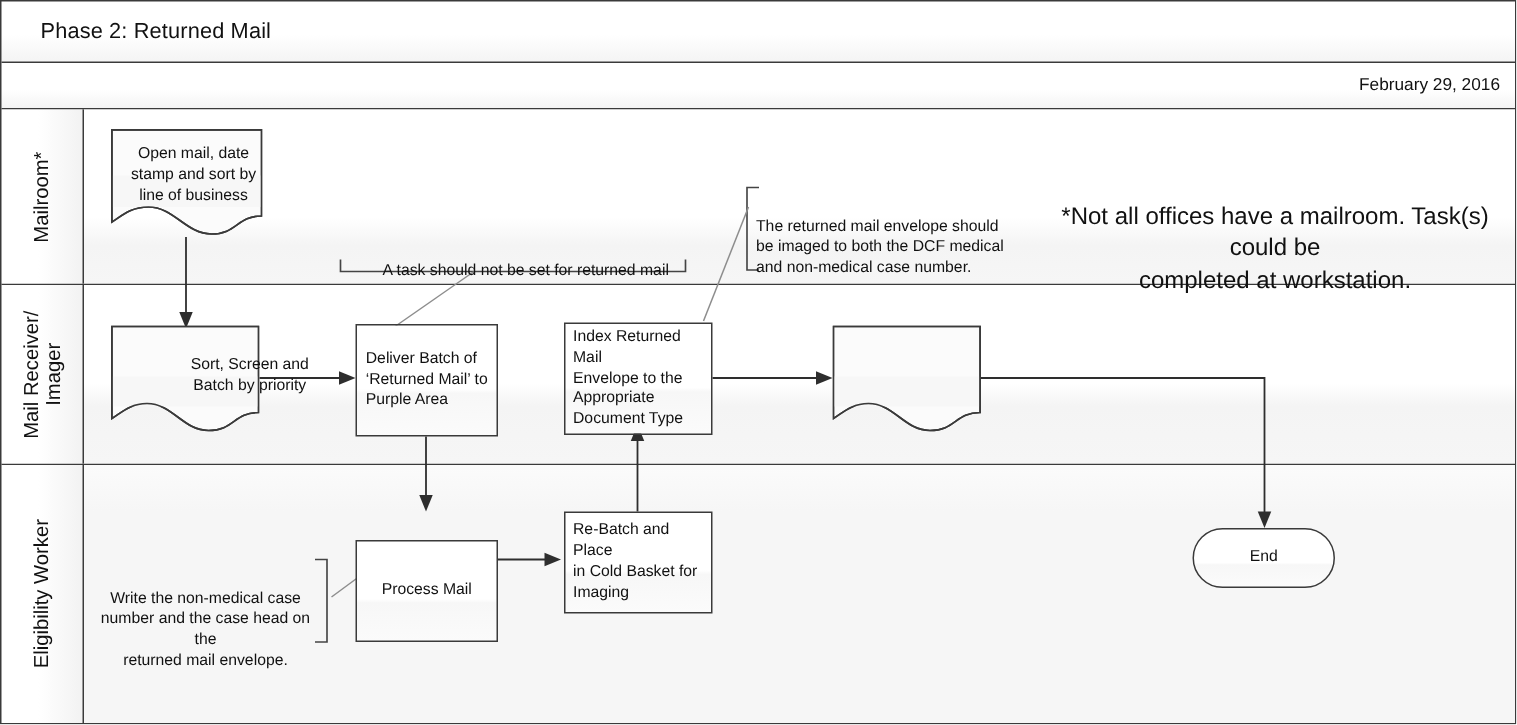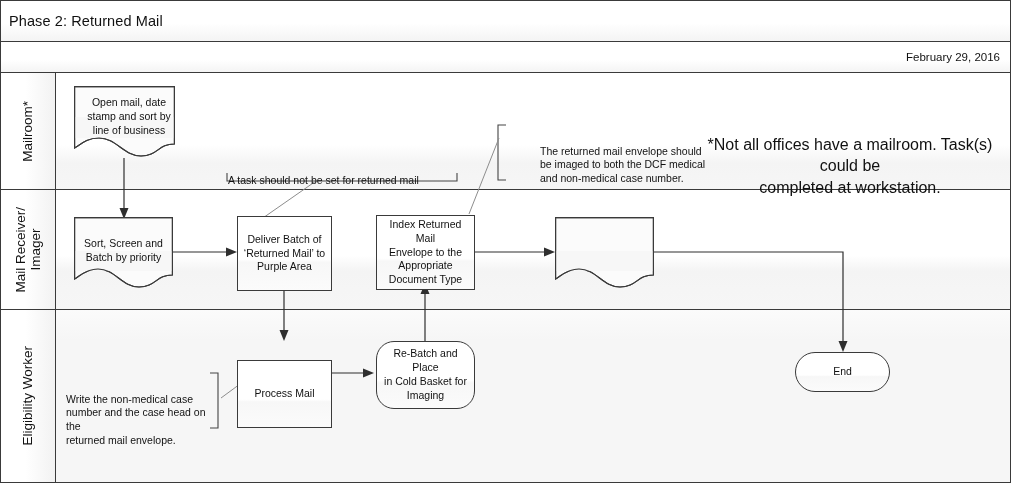--- a/index.html
+++ b/index.html
@@ -33,21 +33,21 @@
     position: absolute;
     left: 1px; top: 1px;
     width: 1009px; height: 41px;
     background: linear-gradient(to bottom, #ffffff 0%, #ffffff 55%, #f4f4f4 100%);
     border-bottom: 1px solid #3a3a3a;
     box-sizing: border-box;
     display: flex;
     align-items: center;
   }
   .title-text {
-    padding-left: 8px;
+    padding-left: 26px;
     font-size: 14.5px;
     color: #111;
     letter-spacing: 0.1px;
   }
   .date-band {
     position: absolute;
     left: 1px; top: 42px;
     width: 1009px; height: 31px;
     background: linear-gradient(to bottom, #ffffff 0%, #ffffff 60%, #f4f4f4 100%);
     border-bottom: 1px solid #3a3a3a;
@@ -101,21 +101,21 @@
   .lane-bg-b { background: linear-gradient(to bottom, #ffffff 0%, #ffffff 55%, #f4f4f4 68%, #f6f6f6 100%); }
   .lane-bg-c { background: linear-gradient(to bottom, #fbfbfb 0%, #f6f6f6 18%, #f6f6f6 100%); }
 
   
   .node {
     position: absolute;
     box-sizing: border-box;
     display: flex;
     align-items: center;
     justify-content: center;
-    text-align: center;
+    text-align: left;
     font-size: 10.5px;
     line-height: 1.32;
     color: #111;
     z-index: 5;
   }
   .node.proc {
     border: 1px solid #3a3a3a;
     background: linear-gradient(to bottom, #ffffff 0%, #ffffff 58%, #f7f7f7 62%, #fbfbfb 100%);
   }
   .node.term {
@@ -152,22 +152,22 @@
 
   
   .annot {
     position: absolute;
     font-size: 10.5px;
     line-height: 1.3;
     color: #111;
     z-index: 6;
     white-space: pre-line;
   }
-  .annot.center { }
-  .annot.left { text-align: left; margin-left: 36px; }
+  .annot.center { text-align: center; }
+  .annot.left { text-align: left; }
   .footnote {
     position: absolute;
     font-size: 16px;
     line-height: 1.35;
     color: #111;
     text-align: center;
     z-index: 6;
     white-space: pre-line;
   }
   .bracket { position: absolute; z-index: 4; }
@@ -258,21 +258,21 @@
 stamp and sort by
 line of business</div>
   </div>
 
   <div class="doc-wrap" style="left:74px; top:217px; width:99px; height:72px;">
     <svg width="99" height="72" viewBox="0 0 99 72">
       <path d="M0.6,0.6 L98.4,0.6 L98.4,58 C82,58 82,70 65,70 C48,70 41,52 24,52 C12,52 6,59 0.6,62 Z" fill="#fbfbfb" stroke="#3a3a3a" stroke-width="1.1"></path>
       <rect x="1.2" y="34" width="96.6" height="20" fill="#f6f6f6" opacity="0.85"></rect>
       <path d="M0.6,0.6 L98.4,0.6 L98.4,58 C82,58 82,70 65,70 C48,70 41,52 24,52 C12,52 6,59 0.6,62 Z" fill="none" stroke="#3a3a3a" stroke-width="1.1"></path>
     </svg>
-    <div class="doc-text" style="top:20px;">Sort, Screen and
+    <div class="doc-text" style="top:20px;margin-left:43px;">Sort, Screen and
 Batch by priority</div>
   </div>
 
   <div class="node proc" style="left:237px; top:216px; width:95px; height:75px;">
     <span class="node-text">Deliver Batch of
 ‘Returned Mail’ to
 Purple Area</span>
   </div>
 
   <div class="node proc" style="left:376px; top:215px; width:99px; height:75px;">
@@ -287,21 +287,21 @@
       <path d="M0.6,0.6 L98.4,0.6 L98.4,58 C82,58 82,70 65,70 C48,70 41,52 24,52 C12,52 6,59 0.6,62 Z" fill="#fbfbfb" stroke="#3a3a3a" stroke-width="1.1"></path>
       <rect x="1.2" y="34" width="96.6" height="20" fill="#f6f6f6" opacity="0.85"></rect>
       <path d="M0.6,0.6 L98.4,0.6 L98.4,58 C82,58 82,70 65,70 C48,70 41,52 24,52 C12,52 6,59 0.6,62 Z" fill="none" stroke="#3a3a3a" stroke-width="1.1"></path>
     </svg>
   </div>
 
   <div class="node proc" style="left:237px; top:360px; width:95px; height:68px;">
     <span class="node-text">Process Mail</span>
   </div>
 
-  <div class="node proc" style="left:376px; top:341px; width:99px; height:68px;border-radius:18px;">
+  <div class="node proc" style="left:376px; top:341px; width:99px; height:68px;">
     <span class="node-text">Re-Batch and Place
 in Cold Basket for
 Imaging</span>
   </div>
 
   <div class="node term" style="left:795px; top:352px; width:95px; height:40px;">
     <span class="node-text">End</span>
   </div>
 
   <div class="annot center" style="left:228px; top:160px; width:245px;">

